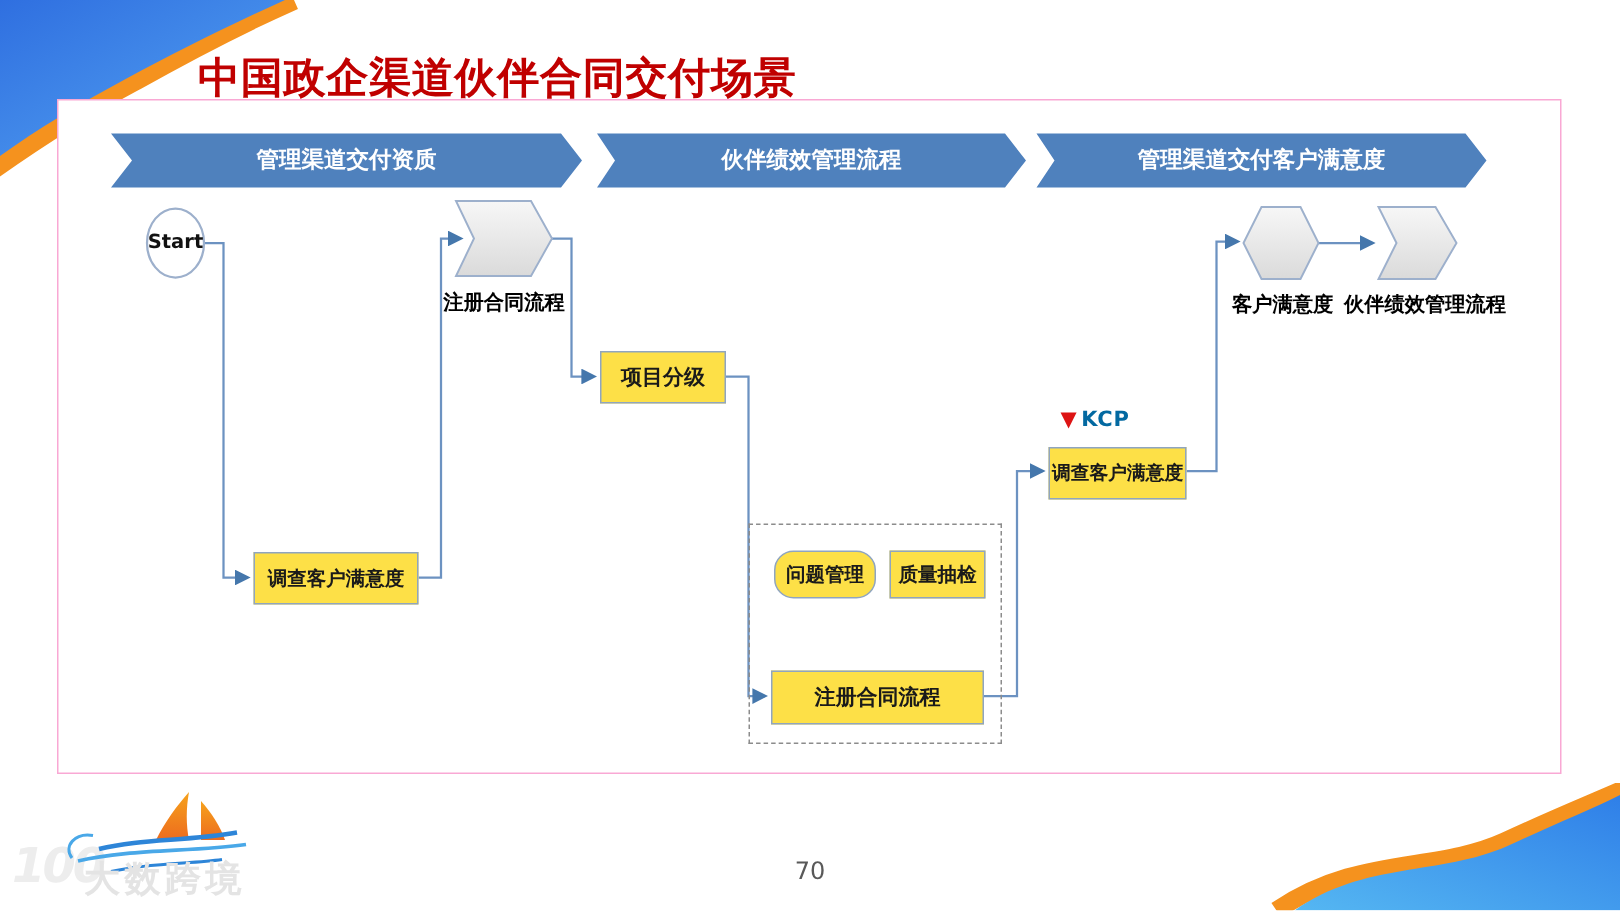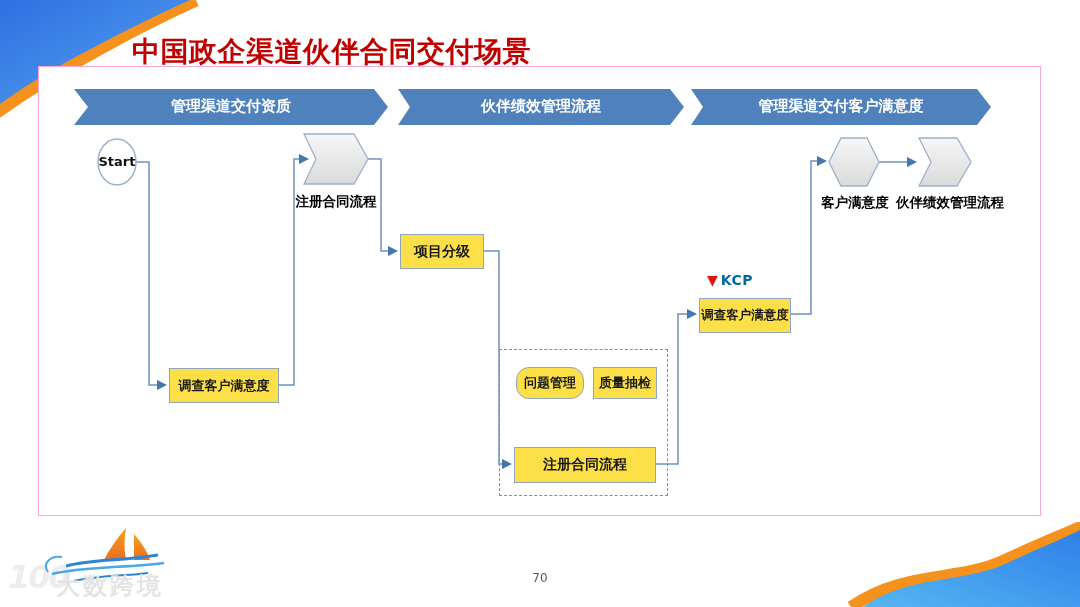--- a/index.html
+++ b/index.html
@@ -36,21 +36,21 @@
     border:1.3px dashed #8c8c8c;box-sizing:border-box;background:transparent;
   }
   .kcp{display:flex;align-items:center;gap:3px;}
   .kcp .tri{color:#DD1414;font-size:14px;line-height:1;}
   .kcp .txt{color:#0369a1;font-size:14px;font-weight:800;letter-spacing:0.5px;}
   .start-label{
     text-align:center;color:#111;font-weight:700;font-size:13px;
   }
   .page-num{
     left:490px;top:571px;width:100px;text-align:center;
-    font-size:12px;color:#595959;
+    font-size:16px;color:#595959;
   }
   
   .logo{left:6px;top:522px;width:210px;height:82px;}
   .logo .watermark{
     position:absolute;left:2px;top:36px;font-size:32px;font-weight:800;
     font-style:italic;color:#ededed;letter-spacing:-2px;
   }
   .logo .logo-text{
     position:absolute;left:50px;top:48px;font-size:24px;font-weight:800;
     color:#e4e4e4;letter-spacing:3px;white-space:nowrap;

